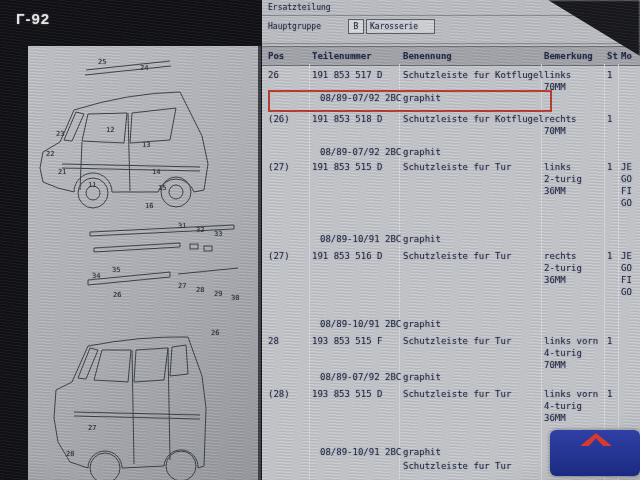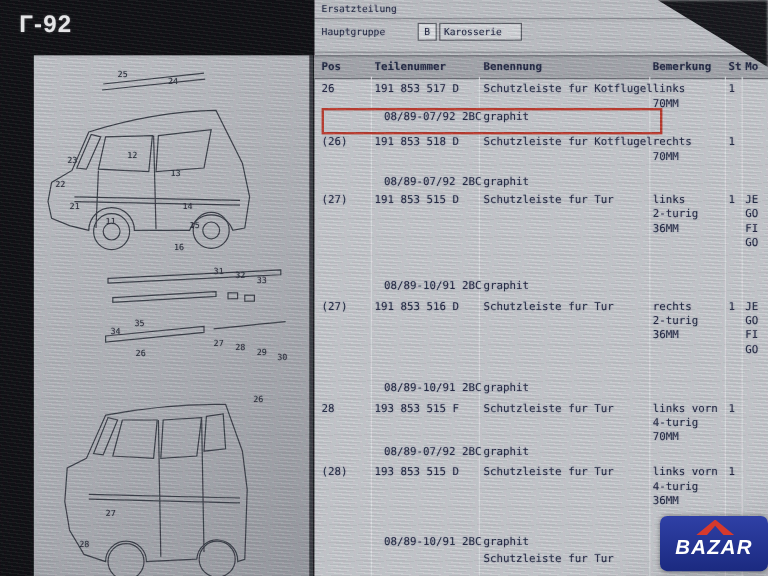--- a/index.html
+++ b/index.html
@@ -3,21 +3,21 @@
 <meta charset="utf-8">
 <style>
   html,body{margin:0;padding:0;}
   body{width:640px;height:480px;overflow:hidden;background:#0e0e11;position:relative;
        font-family:"Liberation Sans", sans-serif;}
   .abs{position:absolute;}
 
   
   #bezel-left{left:0;top:0;width:28px;height:480px;background:#0d0d10;z-index:20;}
   #bezel-top{left:0;top:0;width:262px;height:46px;background:#0d0d10;z-index:20;}
-  #corner-label{left:16px;top:10px;z-index:70;color:#e4e4e6;font-size:20px;font-weight:bold;
+  #corner-label{left:16px;top:10px;z-index:70;color:#e4e4e6;font-size:15px;font-weight:bold;
                 letter-spacing:1px;text-shadow:0 0 2px rgba(255,255,255,.35);}
   #dark-corner{left:548px;top:0;width:92px;height:56px;background:#141418;z-index:30;
                clip-path:polygon(0 0,100% 0,100% 100%);filter:blur(1.2px);}
 
   
   #diagram-panel{left:28px;top:46px;width:230px;height:434px;z-index:5;
     background:linear-gradient(135deg,#c6c8cc 0%,#b3b5ba 55%,#9b9da3 100%);
     border-right:3px solid #3c3e44;}
   #diagram-panel svg{filter:blur(.3px);}
   .co{position:absolute;font:7px "DejaVu Sans Mono", monospace;color:#2b2e38;
@@ -257,18 +257,17 @@
       </div>
 
       <div class="trow" style="top:395px;height:20px">
         <span class="cell cname">Schutzleiste fur Tur</span>
       </div>
     </div>
   </div>
 
   <div id="bazar" class="abs">
     <div id="bazar-red"></div>
-    <div id="bazar-text">BAZAR</div>
   </div>
 
   <div id="noise" class="abs"></div>
   <div id="vignette" class="abs"></div>
 </div>
 
 </body></html>

